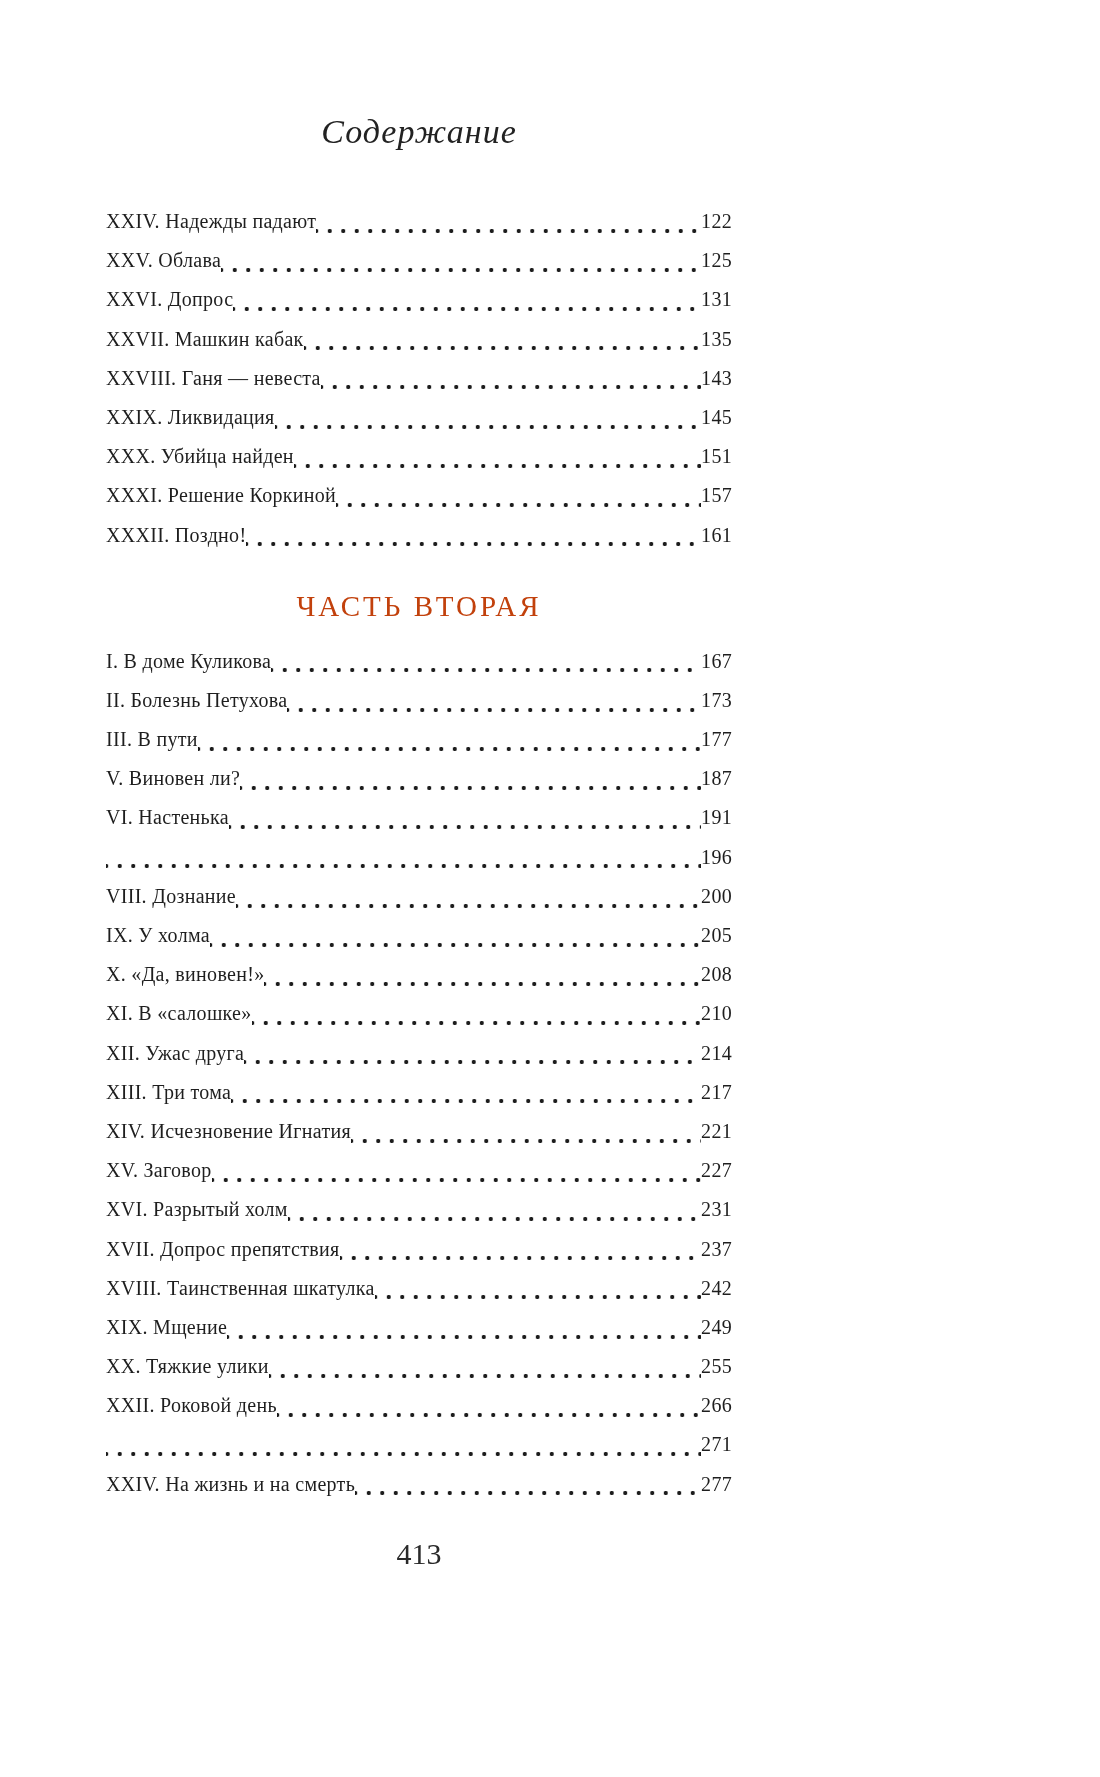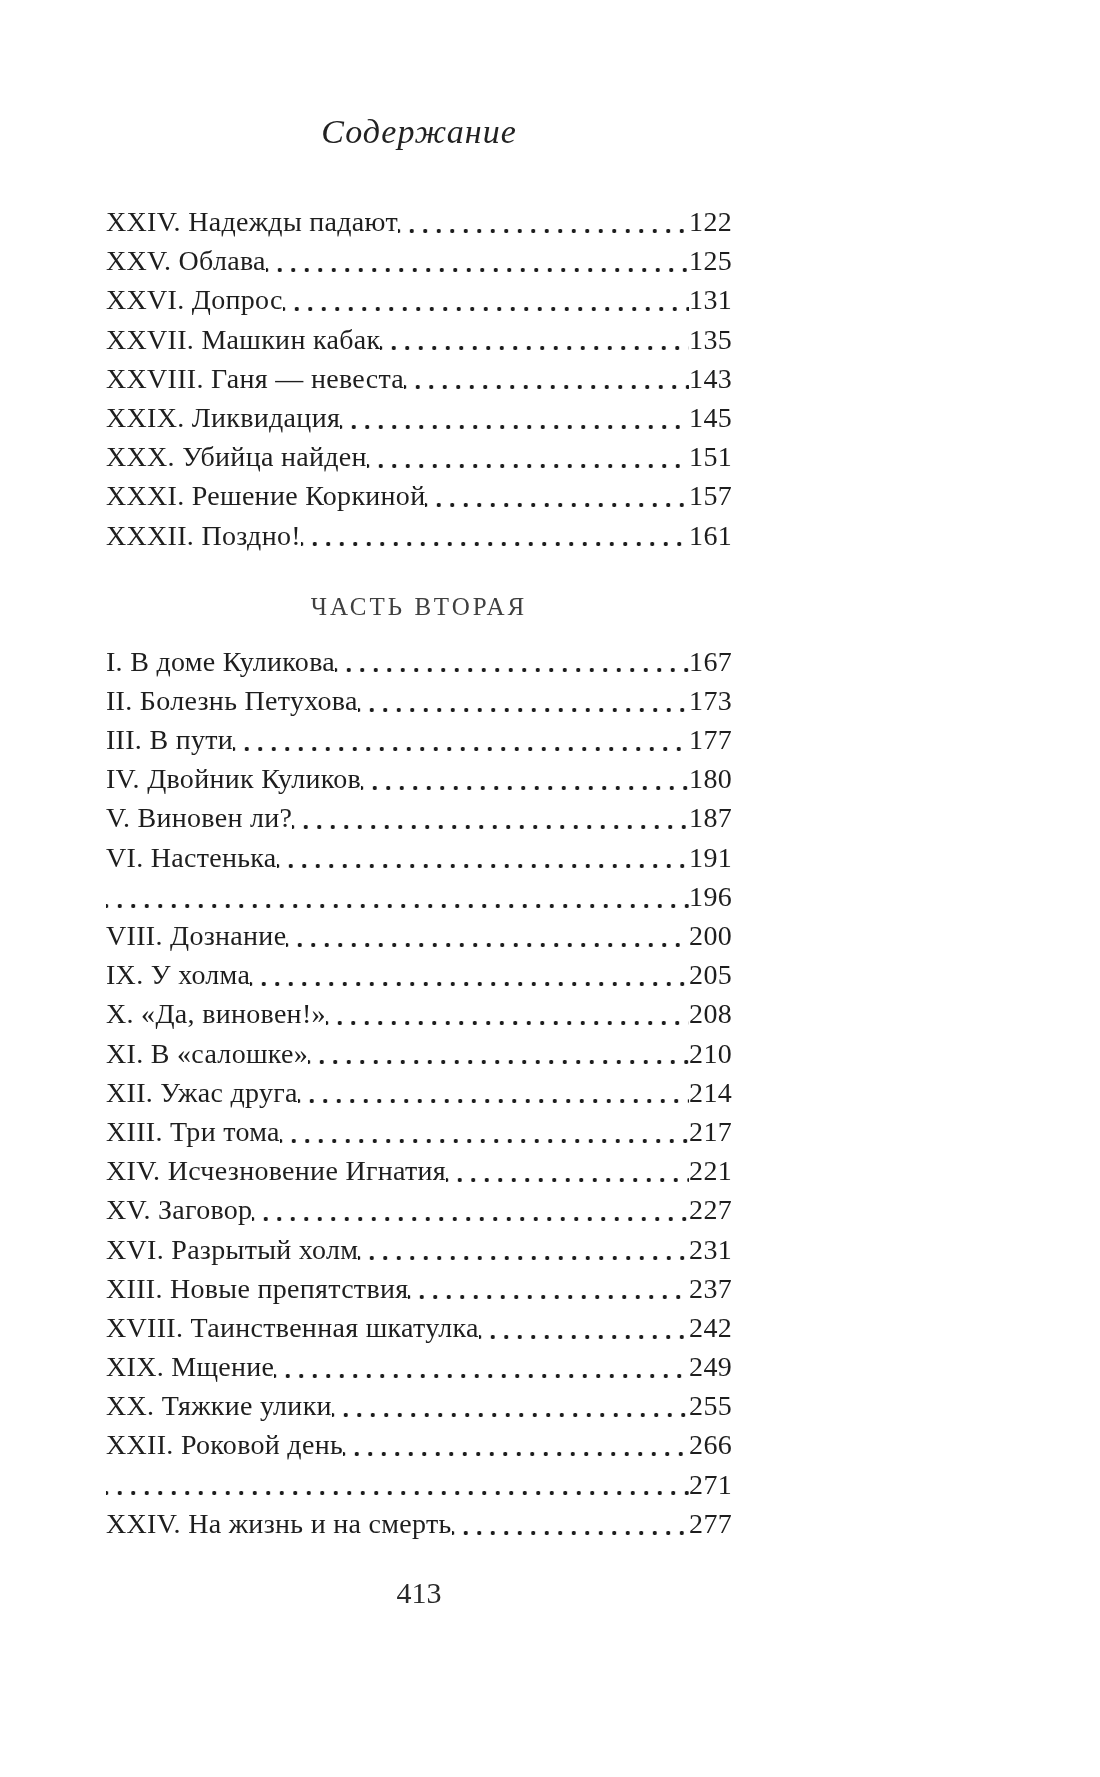--- a/index.html
+++ b/index.html
@@ -28,31 +28,31 @@
     font-size: 34px;
     line-height: 40px;
     text-align: center;
     letter-spacing: 1px;
     color: #222222;
   }
   .toc-section { margin: 0; }
   .part-heading {
     margin: 38px 0 22px 0;
     font-weight: 400;
-    font-size: 25px;
+    font-size: 29px;
     line-height: 27px;
     text-align: center;
     letter-spacing: 3px;
-    color: #404040;
+    color: #c2410c;
   }
   .toc-row {
     display: flex;
     align-items: stretch;
     height: 39.2px;
-    font-size: 28px;
+    font-size: 20px;
     line-height: 39.2px;
     letter-spacing: 0.3px;
     white-space: nowrap;
   }
   .toc-entry-title {
     flex: 0 0 auto;
   }
   .toc-dots {
     flex: 1 1 auto;
     min-width: 20px;
@@ -154,25 +154,20 @@
     <span class="toc-dots"></span>
     <span class="toc-entry-page">173</span>
   </div>
 
   <div class="toc-row">
     <span class="toc-entry-title">III. В пути</span>
     <span class="toc-dots"></span>
     <span class="toc-entry-page">177</span>
   </div>
 
-  <div class="toc-row">
-    <span class="toc-entry-title">IV. Двойник Куликов</span>
-    <span class="toc-dots"></span>
-    <span class="toc-entry-page">180</span>
-  </div>
 
   <div class="toc-row">
     <span class="toc-entry-title">V. Виновен ли?</span>
     <span class="toc-dots"></span>
     <span class="toc-entry-page">187</span>
   </div>
 
   <div class="toc-row">
     <span class="toc-entry-title">VI. Настенька</span>
     <span class="toc-dots"></span>
@@ -232,21 +227,21 @@
     <span class="toc-entry-page">227</span>
   </div>
 
   <div class="toc-row">
     <span class="toc-entry-title">XVI. Разрытый холм</span>
     <span class="toc-dots"></span>
     <span class="toc-entry-page">231</span>
   </div>
 
   <div class="toc-row">
-    <span class="toc-entry-title">XIII. Новые препятствия</span>
+    <span class="toc-entry-title">XVII. Допрос препятствия</span>
     <span class="toc-dots"></span>
     <span class="toc-entry-page">237</span>
   </div>
 
   <div class="toc-row">
     <span class="toc-entry-title">XVIII. Таинственная шкатулка</span>
     <span class="toc-dots"></span>
     <span class="toc-entry-page">242</span>
   </div>
 

